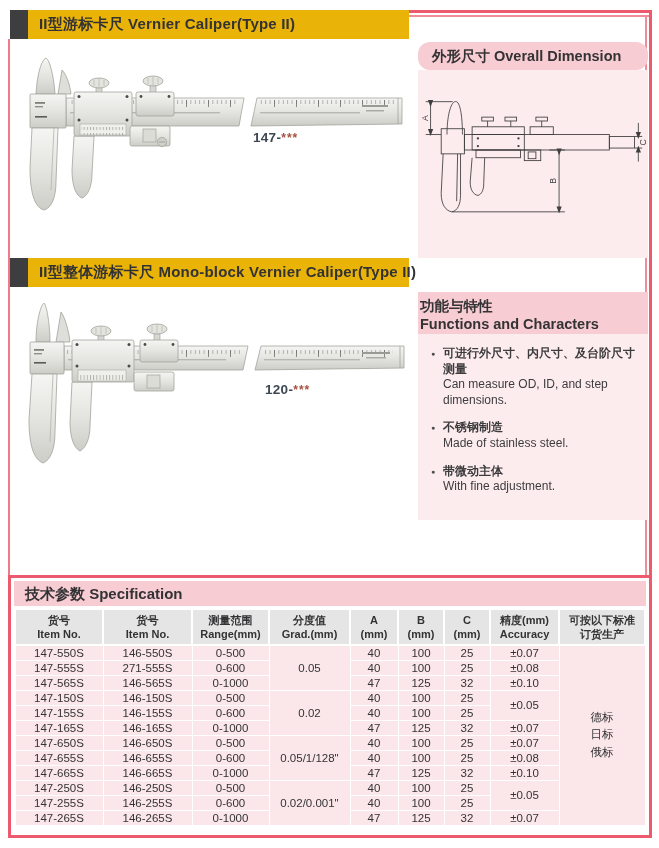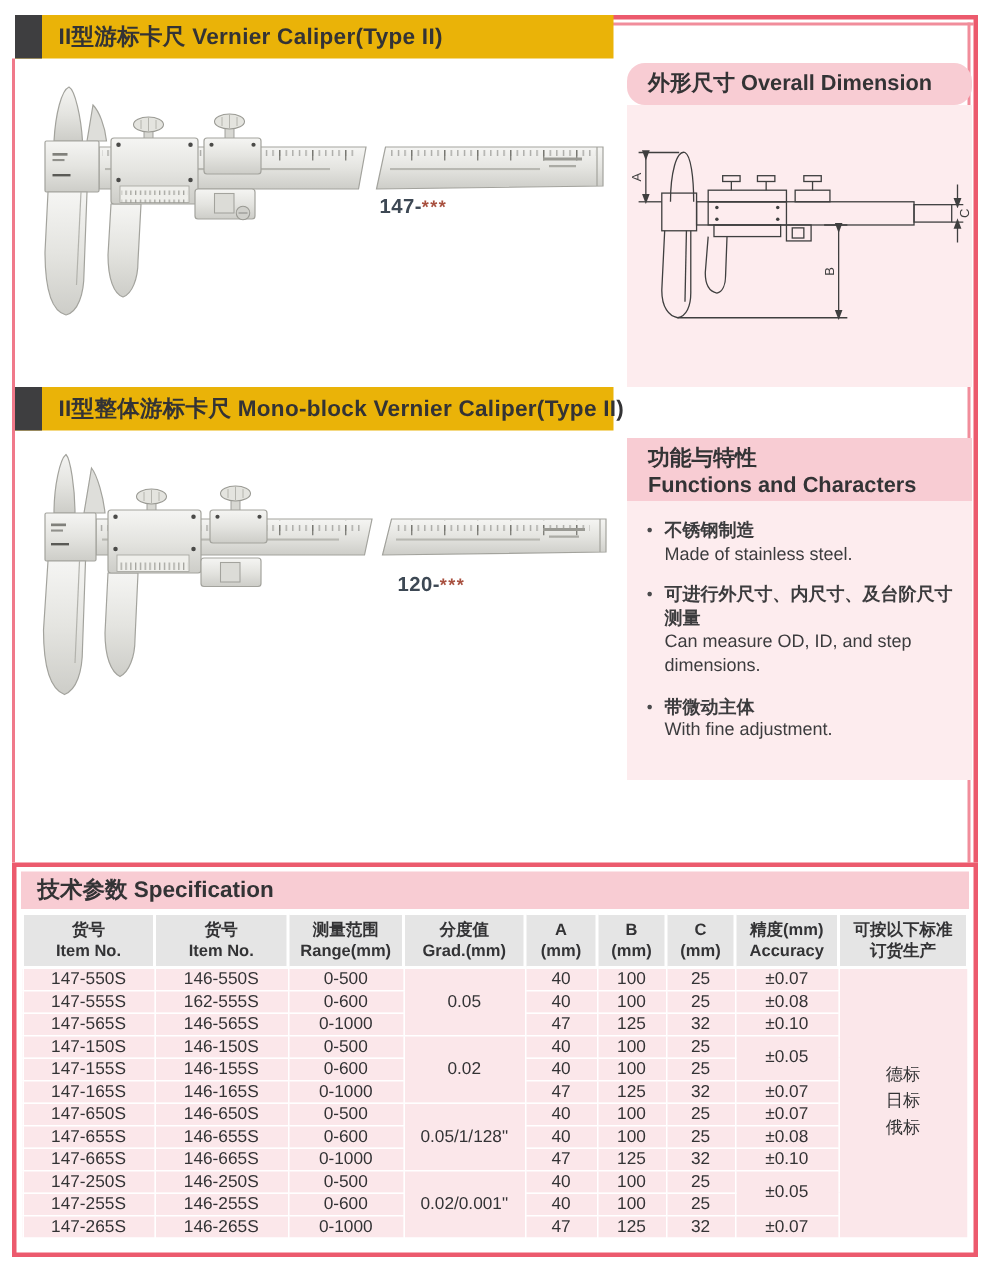--- a/index.html
+++ b/index.html
@@ -31,21 +31,21 @@
               letter-spacing:.3px;}
   .prod-label .stars{color:#a8503f;font-size:12px;letter-spacing:1px;}
   .photo1 .prod-label{left:243px;top:80px;}
   .photo2 .prod-label{left:255px;top:82px;}
 
   
   .rband{position:absolute;left:418px;width:230px;background:#f8ccd3;
          font-weight:bold;color:#333335;}
   .dim-band{top:42px;height:28px;line-height:28px;padding-left:14px;font-size:14.5px;border-radius:12px;}
   .dim-body{position:absolute;left:418px;top:70px;width:230px;height:188px;background:#fdecee;}
-  .func-band{top:292px;height:42px;padding:5px 0 0 14px;font-size:14.5px;line-height:1.25;}
+  .func-band{top:292px;height:42px;padding:5px 0 0 2px;font-size:14.5px;line-height:1.25;}
   .func-band span{display:block;}
   .func-body{position:absolute;left:418px;top:334px;width:230px;height:186px;
              background:#fdecee;padding:12px 6px 0 13px;}
   .feature{margin-bottom:12px;font-size:12px;line-height:1.3;color:#3c3c3e;}
   .feature .row{display:flex;}
   .feature .bullet{flex:0 0 12px;font-size:7px;line-height:15px;color:#4a4a4c;}
   .feature .zh{font-weight:bold;}
   .feature .en{padding-left:12px;}
 
   
@@ -278,30 +278,30 @@
   </div>
 
   <div class="rband func-band">
     <span>功能与特性</span>
     <span>Functions and Characters</span>
   </div>
   <div class="func-body">
     <div class="feature">
       <div class="row">
         <span class="bullet">●</span>
-        <span class="zh">不锈钢制造</span>
+        <span class="zh">可进行外尺寸、内尺寸、及台阶尺寸测量</span>
       </div>
-      <div class="en">Made of stainless steel.</div>
+      <div class="en">Can measure OD, ID, and step dimensions.</div>
     </div>
     <div class="feature">
       <div class="row">
         <span class="bullet">●</span>
-        <span class="zh">可进行外尺寸、内尺寸、及台阶尺寸测量</span>
+        <span class="zh">不锈钢制造</span>
       </div>
-      <div class="en">Can measure OD, ID, and step dimensions.</div>
+      <div class="en">Made of stainless steel.</div>
     </div>
     <div class="feature">
       <div class="row">
         <span class="bullet">●</span>
         <span class="zh">带微动主体</span>
       </div>
       <div class="en">With fine adjustment.</div>
     </div>
   </div>
 
@@ -370,21 +370,21 @@
           <td>25</td>
           <td>±0.07</td>
           <td rowspan="12" class="std">
             <span>德标</span>
               <span>日标</span>
               <span>俄标</span>
           </td>
         </tr>
         <tr>
           <td>147-555S</td>
-          <td>162-555S</td>
+          <td>271-555S</td>
           <td>0-600</td>
           <td>40</td>
           <td>100</td>
           <td>25</td>
           <td>±0.08</td>
         </tr>
         <tr>
           <td>147-565S</td>
           <td>146-565S</td>
           <td>0-1000</td>

